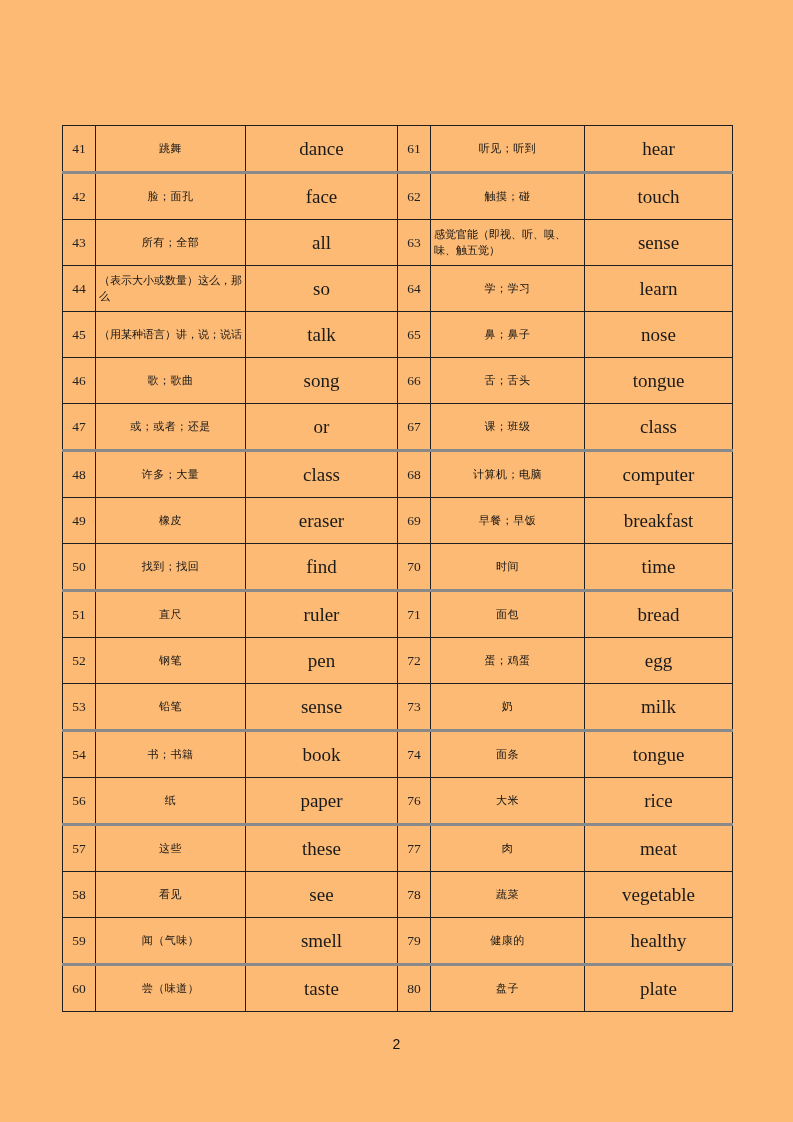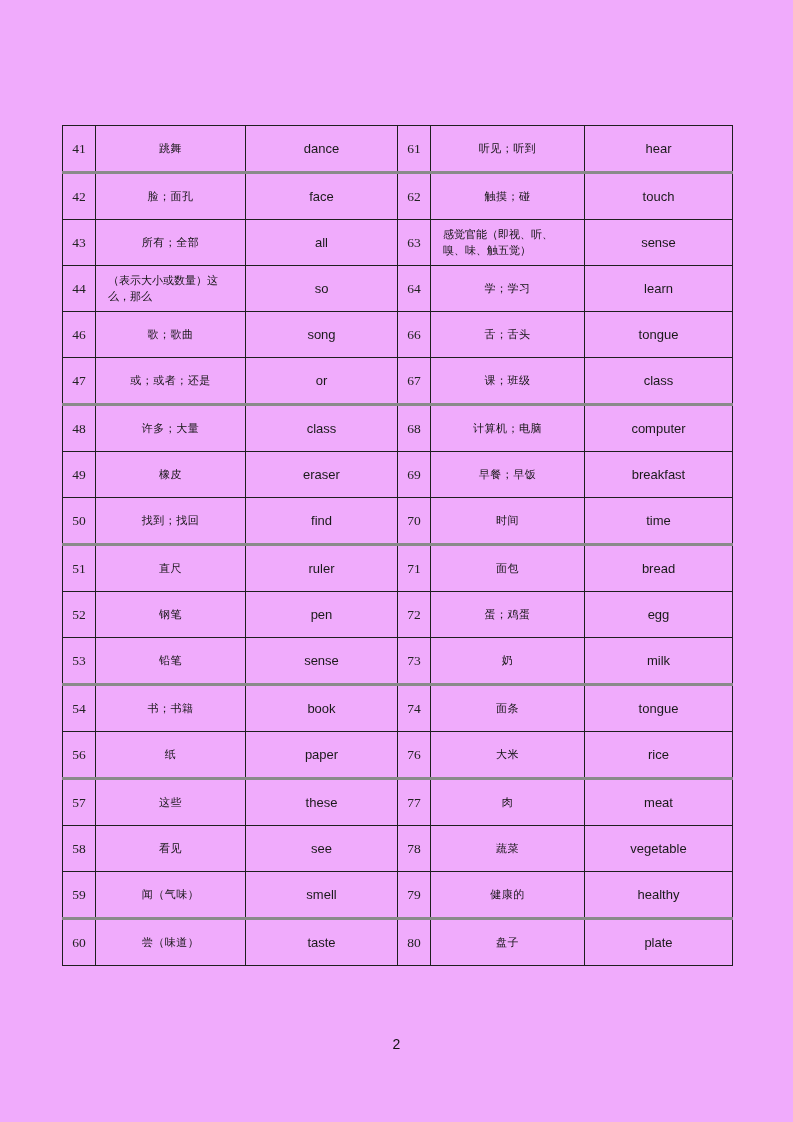--- a/index.html
+++ b/index.html
@@ -11,21 +11,21 @@
     width: 793px;
     height: 1122px;
     position: relative;
     overflow: hidden;
     font-family: "Liberation Serif", serif;
     color: #1b1b1b;
   }
   .doc-page {
     position: absolute;
     inset: 0;
-    background: #f0abfc;
+    background: #fdba74;
   }
   table.vocab {
     position: absolute;
     left: 62px;
     top: 125px;
     width: 670px;
     border-collapse: collapse;
     table-layout: fixed;
   }
   table.vocab td {
@@ -47,27 +47,27 @@
   }
   td.cn {
     font-family: "Liberation Serif", serif;
     font-size: 11px;
     line-height: 1.45;
     color: #141414;
     letter-spacing: 0.5px;
   }
   td.cn.long {
     text-align: left;
-    padding: 1px 12px;
+    padding: 1px 3px;
     line-height: 1.4;
     letter-spacing: 0px;
   }
   td.en {
-    font-family: Liberation Sans, sans-serif;
-    font-size: 13px;
+    font-family: Liberation Serif, serif;
+    font-size: 19px;
     color: #1a1a1a;
   }
   .page-number {
     position: absolute;
     left: 0;
     right: 0;
     top: 1036px;
     text-align: center;
     font-family: "Liberation Sans", sans-serif;
     font-size: 14px;
@@ -115,20 +115,28 @@
         </tr>
         <tr>
           <td class="num">44</td>
           <td class="cn long">（表示大小或数量）这么，那么</td>
           <td class="en">so</td>
           <td class="num">64</td>
           <td class="cn">学；学习</td>
           <td class="en">learn</td>
         </tr>
         <tr>
+          <td class="num">45</td>
+          <td class="cn long">（用某种语言）讲，说；说话</td>
+          <td class="en">talk</td>
+          <td class="num">65</td>
+          <td class="cn">鼻；鼻子</td>
+          <td class="en">nose</td>
+        </tr>
+        <tr>
           <td class="num">46</td>
           <td class="cn">歌；歌曲</td>
           <td class="en">song</td>
           <td class="num">66</td>
           <td class="cn">舌；舌头</td>
           <td class="en">tongue</td>
         </tr>
         <tr>
           <td class="num">47</td>
           <td class="cn">或；或者；还是</td>

